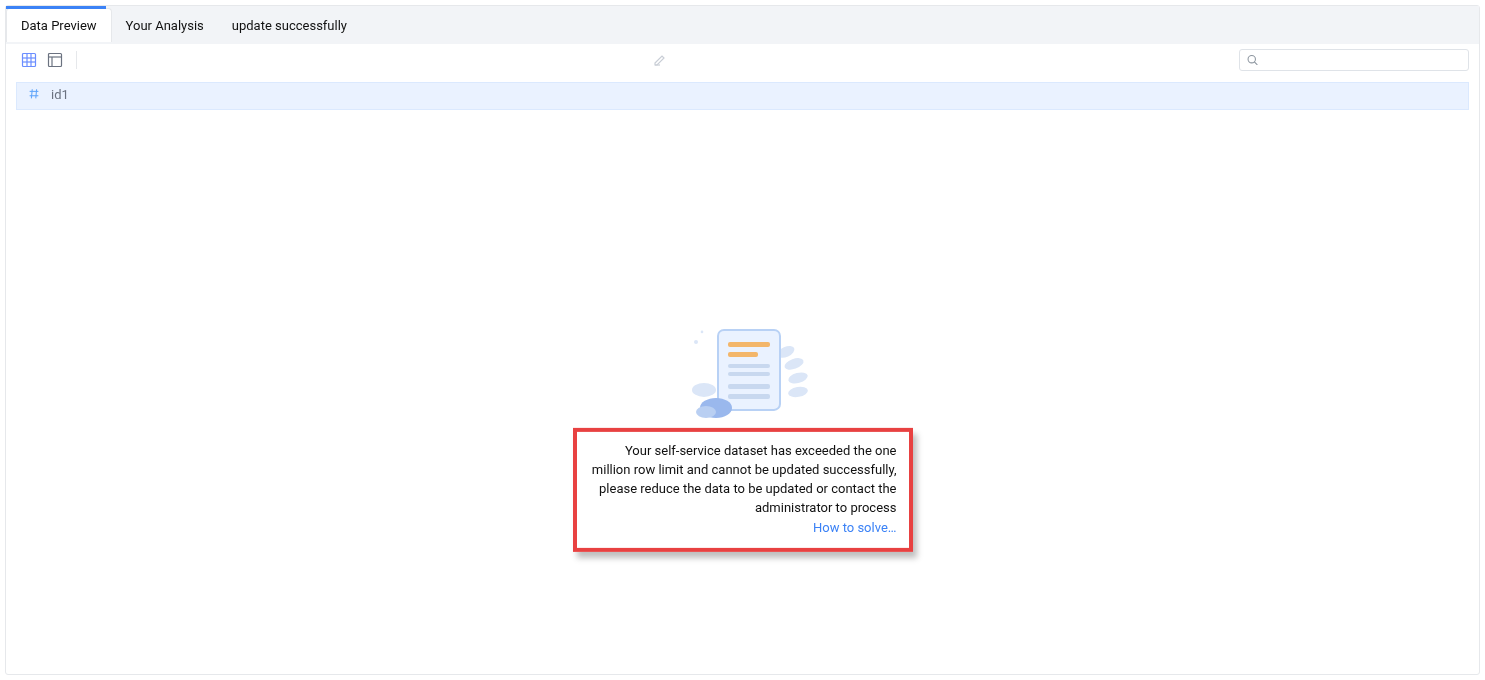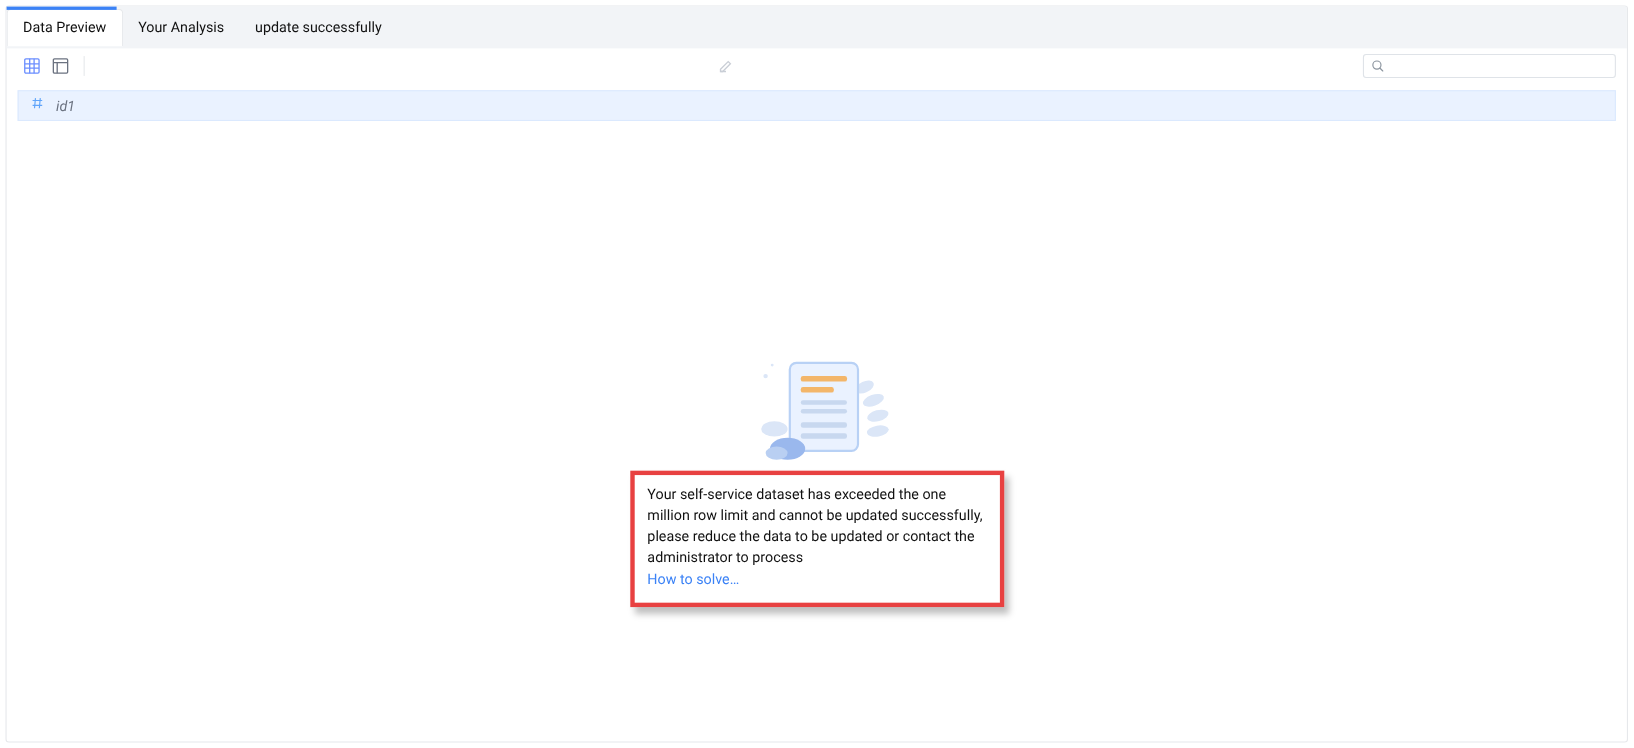--- a/index.html
+++ b/index.html
@@ -105,26 +105,25 @@
       padding-left: 6px;
       background: transparent;
     }
     
     .column-row {
       margin: 6px 10px 0 10px;
       height: 28px;
       background: #eaf2ff;
       border: 1px solid #dbe9fe;
       display: flex;
-      align-items: flex-end;
+      align-items: flex-start;
       padding: 4px 10px;
       gap: 10px;
       color: #414552;
       font-size: 13px;
-      font-style: italic;
     }
     .hash-icon { color: #60a5fa; }
     .col-name { color: #6b7280; }
     
     .content-area {
       flex: 1;
       position: relative;
     }
     .center-block {
       position: absolute;
@@ -141,21 +140,21 @@
       position: relative;
       margin-bottom: 6px;
     }
     
     .msg-box {
       width: 340px;
       padding: 10px 12px;
       background: #fff;
       border: 4px solid #e84141;
       box-shadow: 4px 6px 6px rgba(0,0,0,0.25);
-      text-align: left;
+      text-align: right;
       font-size: 13px;
       line-height: 1.45;
       color: #111;
     }
     .msg-link {
       display: block;
       color: #3b82f6;
       font-size: 13px;
       text-decoration: none;
       margin-top: 2px;

